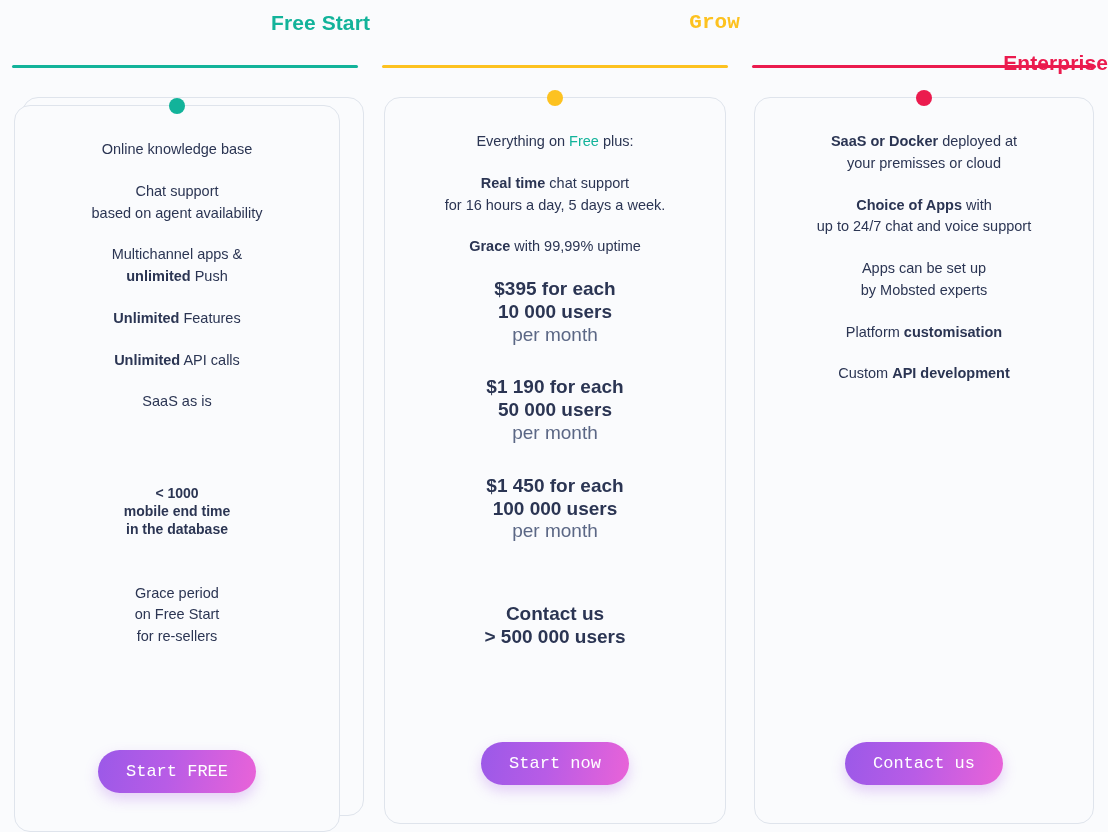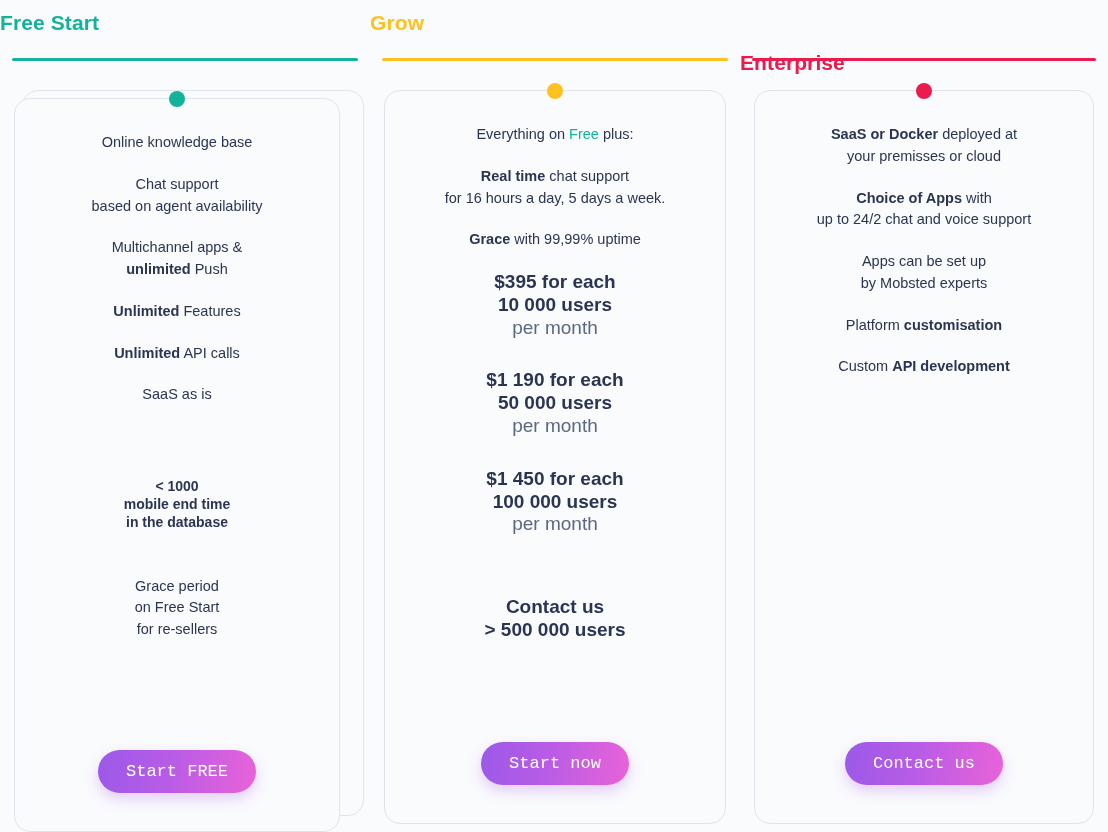--- a/index.html
+++ b/index.html
@@ -28,36 +28,36 @@
     display: flex;
     flex-direction: column;
     background: #fafbfd;
   }
   .plan-column.col-free { width: 370px; }
   .plan-column.col-grow { width: 370px; }
   .plan-column.col-ent  { width: 368px; }
 
   
   .plan-header {
-    height: 58px;
+    height: 65px;
     display: flex;
     align-items: flex-start;
-    justify-content: flex-start;
+    justify-content: flex-end;
     padding-top: 12px;
     box-sizing: border-box;
     background: #fafbfd;
   }
   .plan-title {
     font-size: 21px;
     font-weight: bold;
     letter-spacing: 0.1px;
     line-height: 1;
   }
   .title-free { color: #12b39a; }
-  .title-grow { color: #fdc220; }
+  .title-grow { color: #fdc220; font-family: Liberation Mono, monospace; }
   .title-ent  { color: #eb1b4e; margin-top: 40px; }
 
   .plan-rule {
     height: 3px;
     margin: 0 12px;
     border-radius: 2px;
   }
   .rule-free { background: #12b39a; }
   .rule-grow { background: #fdc220; }
   .rule-ent  { background: #eb1b4e; }
@@ -305,21 +305,21 @@
 
         <div class="features">
           <div class="feature">
             <b>SaaS or Docker</b>
             <span>deployed at</span><br>
             <span>your premisses or cloud</span>
           </div>
           <div class="feature">
             <b>Choice of Apps</b>
             <span>with</span><br>
-            <span>up to 24/2 chat and voice support</span>
+            <span>up to 24/7 chat and voice support</span>
           </div>
           <div class="feature">
             <span>Apps can be set up</span><br>
             <span>by Mobsted experts</span>
           </div>
           <div class="feature">
             <span>Platform</span>
             <b>customisation</b>
           </div>
           <div class="feature">

